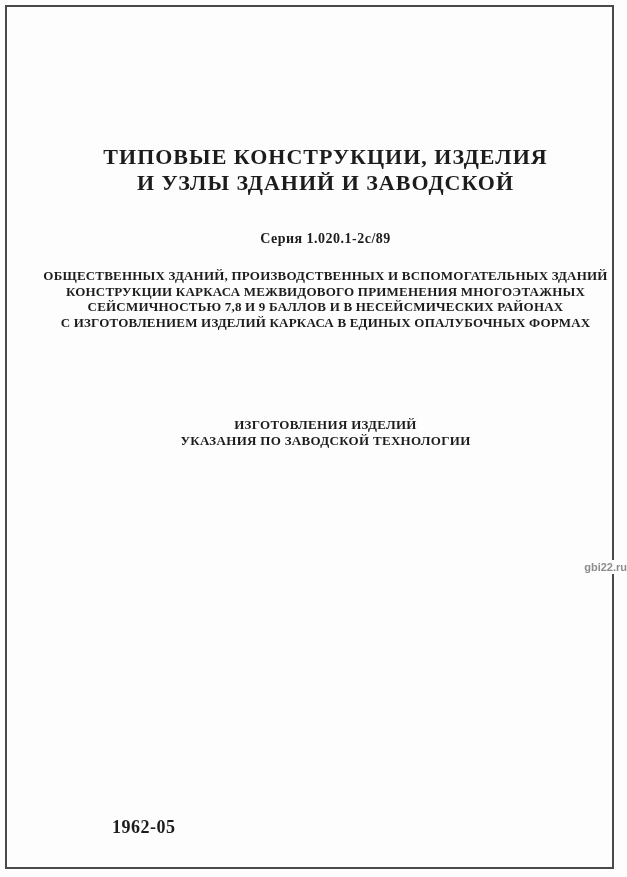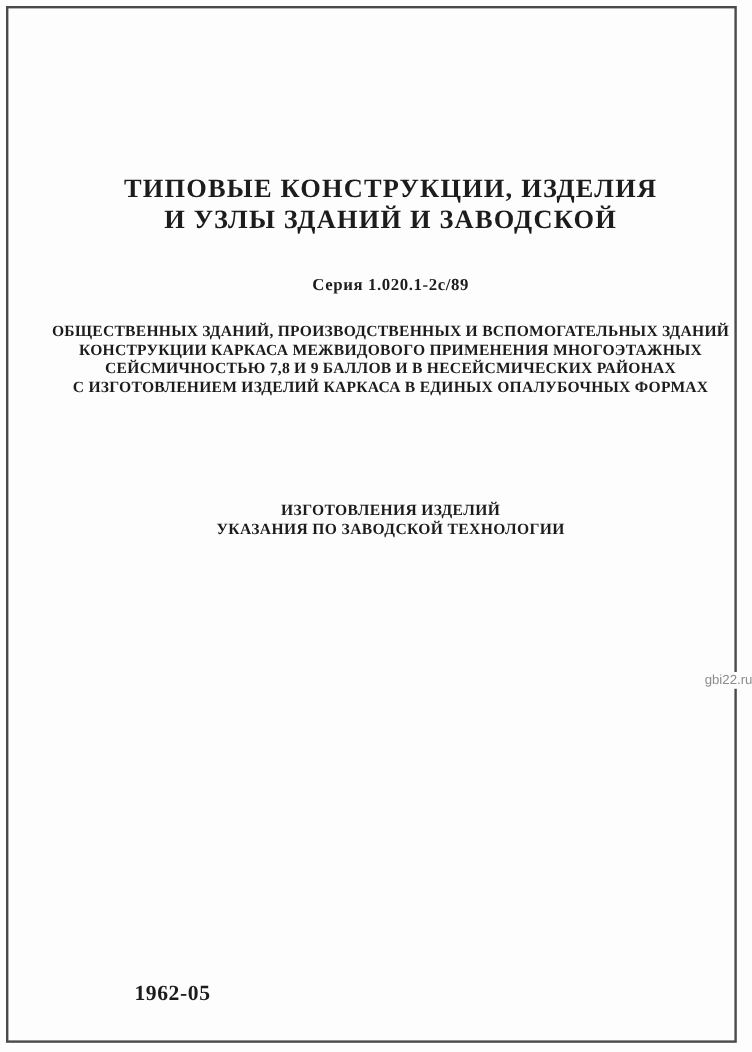--- a/index.html
+++ b/index.html
@@ -60,21 +60,21 @@
     top: 417px;
     font-size: 13px;
     line-height: 16px;
     letter-spacing: 0.3px;
   }
   .watermark {
     position: absolute;
     top: 560px; right: 0px;
     font-family: "Liberation Sans", sans-serif;
     font-size: 11px;
-    font-weight: normal;
+    font-weight: bold;
     color: var(--watermark);
     background: var(--paper);
     padding: 1px 0 1px 2px;
     z-index: 2;
   }
   .doc-number {
     position: absolute;
     left: 112px; top: 817px;
     font-size: 18px;
     font-weight: bold;

